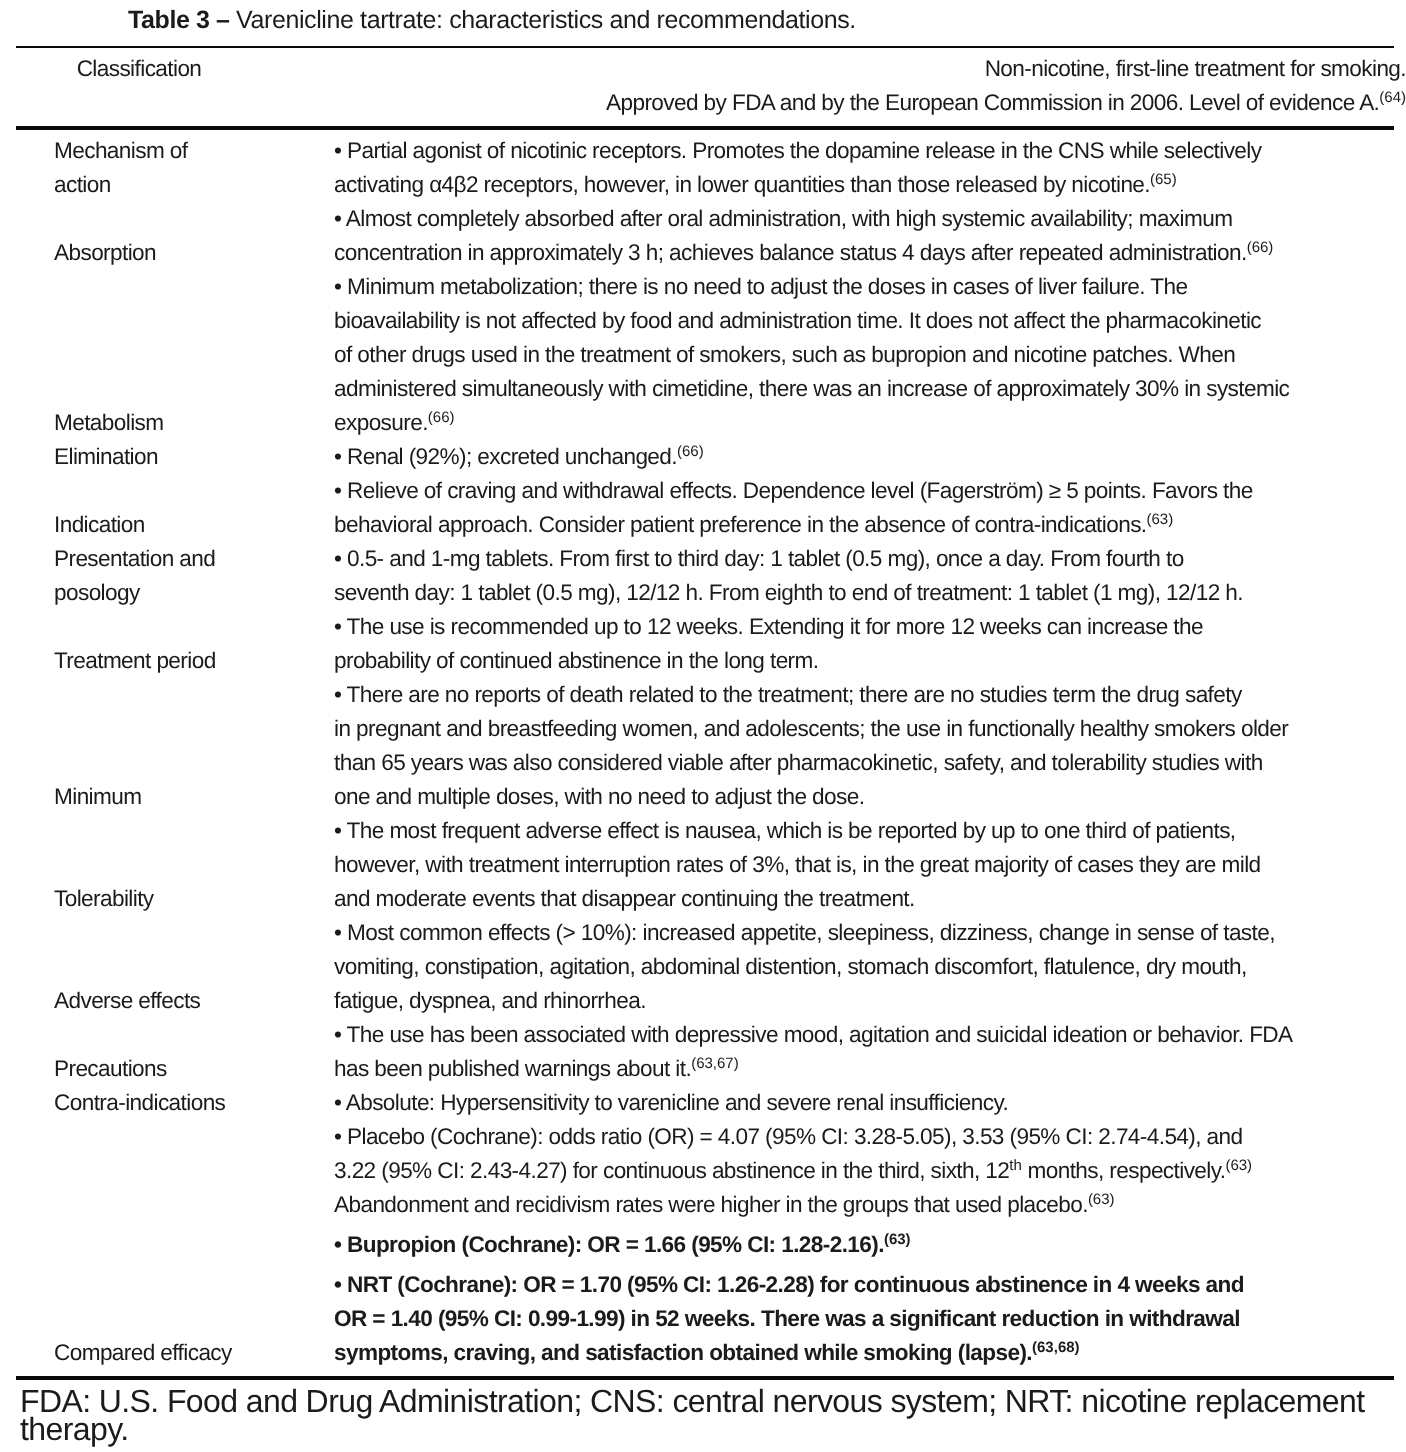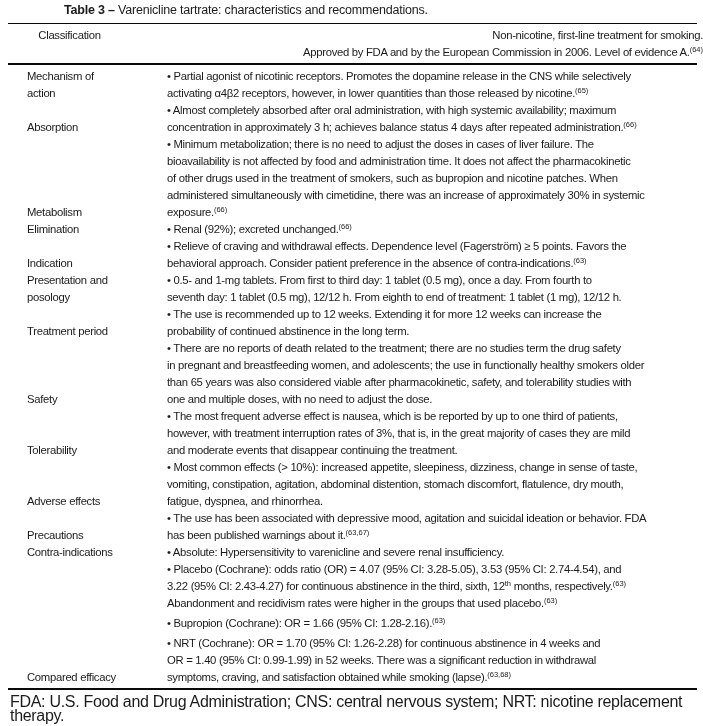--- a/index.html
+++ b/index.html
@@ -26,21 +26,21 @@
   .row{display:flex;align-items:flex-end;padding-left:12px;}
   .label-col{
     flex:none;width:140px;padding-left:15px;
     font-size:11.3px;line-height:17px;letter-spacing:-0.3px;
   }
   .content-col{
     flex:1;min-width:0;
     font-size:11.3px;line-height:17px;letter-spacing:-0.3px;
   }
   .line{white-space:nowrap;}
-  .bullet + .bullet{margin-top:3px;}
+  .bullet + .bullet{margin-top:3px;font-weight:bold;}
   sup{font-size:7.5px;letter-spacing:0;line-height:0;vertical-align:4px;margin-top:12px;}
   .footnote{
     padding:5px 20px 0 10px;font-size:16px;letter-spacing:-0.3px;line-height:14px;
   }
 </style>
 </head>
 <body>
 
 <div class="page">
 
@@ -135,21 +135,21 @@
         </div>
         <div class="content-col">
           <div class="bullet">
             <div class="line">• The use is recommended up to 12 weeks. Extending it for more 12 weeks can increase the</div>
             <div class="line">probability of continued abstinence in the long term.</div>
           </div>
         </div>
       </div>
       <div class="row">
         <div class="label-col">
-          <div class="line">Safety</div>
+          <div class="line">Minimum</div>
         </div>
         <div class="content-col">
           <div class="bullet">
             <div class="line">• There are no reports of death related to the treatment; there are no studies term the drug safety</div>
             <div class="line">in pregnant and breastfeeding women, and adolescents; the use in functionally healthy smokers older</div>
             <div class="line">than 65 years was also considered viable after pharmacokinetic, safety, and tolerability studies with</div>
             <div class="line">one and multiple doses, with no need to adjust the dose.</div>
           </div>
         </div>
       </div>

